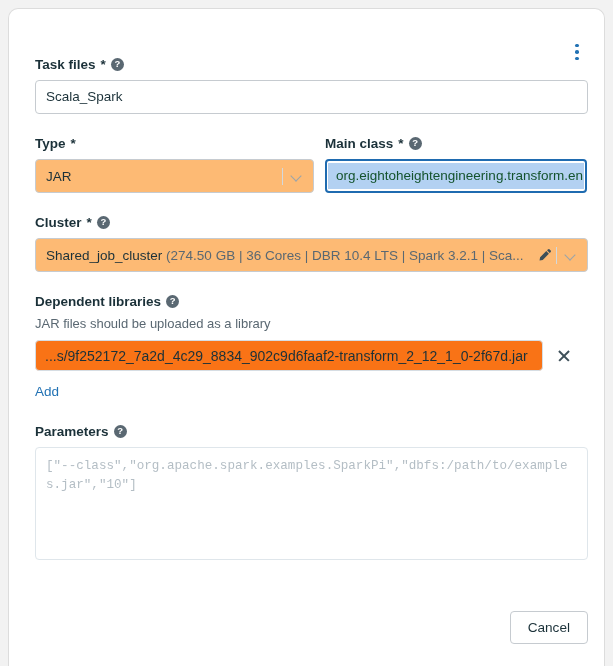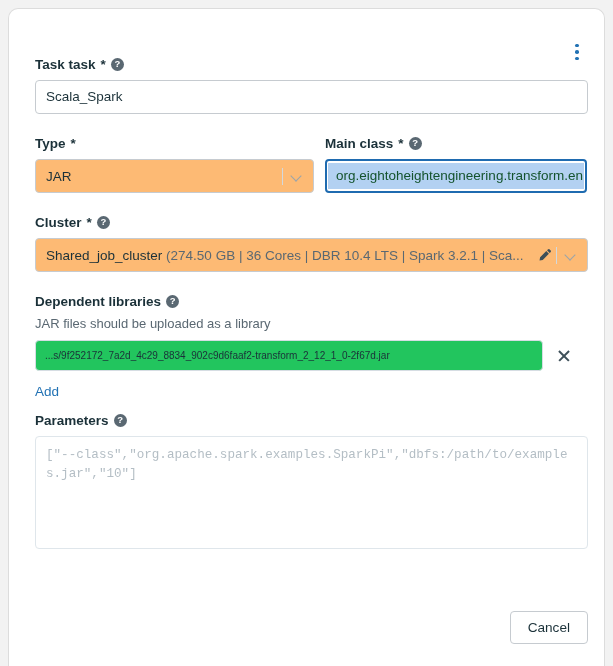--- a/index.html
+++ b/index.html
@@ -195,22 +195,22 @@
   .lib-row {
     display: flex;
     align-items: center;
     gap: 13px;
   }
   .lib-input {
     width: 508px;
     height: 31px;
     border: 1px solid #d6dde3;
     border-radius: 4px;
-    background: #22c55e;
-    font-size: 10px;
+    background: #f97316;
+    font-size: 14px;
     color: #1b3139;
     display: flex;
     align-items: center;
     padding: 0 9px;
     white-space: nowrap;
     overflow: hidden;
   }
   .x-btn {
     width: 16px; height: 16px;
     flex: none;
@@ -317,21 +317,21 @@
   <div class="kebab">
     <i></i>
     <i></i>
     <i></i>
   </div>
 
   <div class="form">
 
     <div class="field">
       <div class="label">
-        <span>Task task</span>
+        <span>Task files</span>
         <span class="req">*</span>
         <span class="help">
             <span>?</span>
           </span>
       </div>
       <div class="input">Scala_Spark</div>
     </div>
 
     <div class="row-2" style="margin-top:21px;gap:11px;">
       <div class="col-left">
@@ -390,21 +390,21 @@
       <div class="sub-note">JAR files should be uploaded as a library</div>
       <div class="lib-row">
         <div class="lib-input">...s/9f252172_7a2d_4c29_8834_902c9d6faaf2-transform_2_12_1_0-2f67d.jar</div>
         <div class="x-btn"></div>
       </div>
       <div style="margin-top:11px;">
         <span class="link">Add</span>
       </div>
     </div>
 
-    <div class="field" style="margin-top:12px;">
+    <div class="field" style="margin-top:23px;">
       <div class="label">
         <span>Parameters</span>
         <span class="help">
             <span>?</span>
           </span>
       </div>
       <div class="textarea">["--class","org.apache.spark.examples.SparkPi","dbfs:/path/to/examples.jar","10"]</div>
     </div>
 
 

